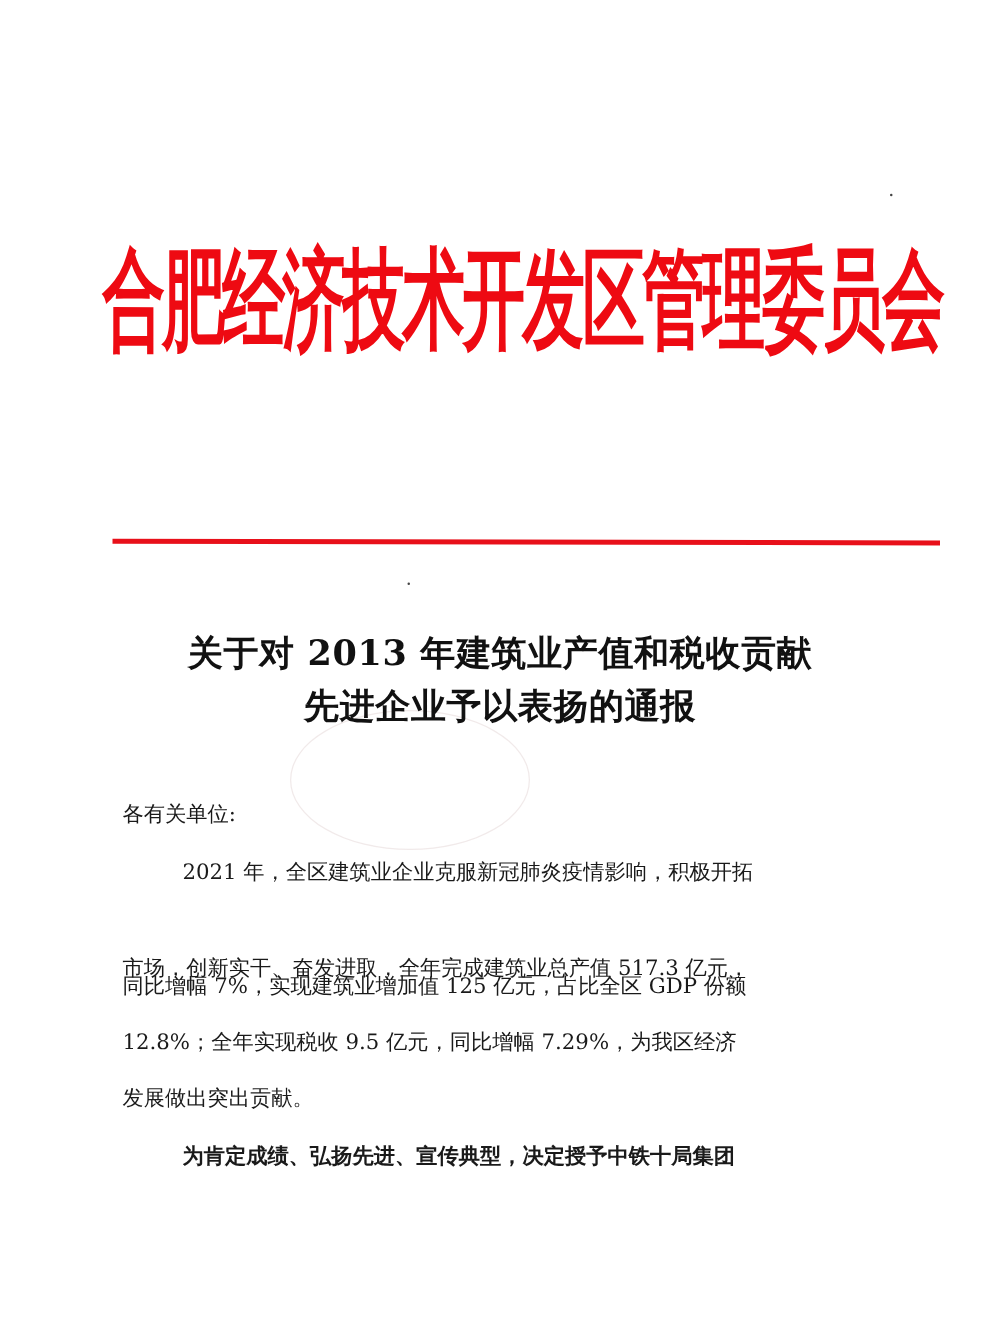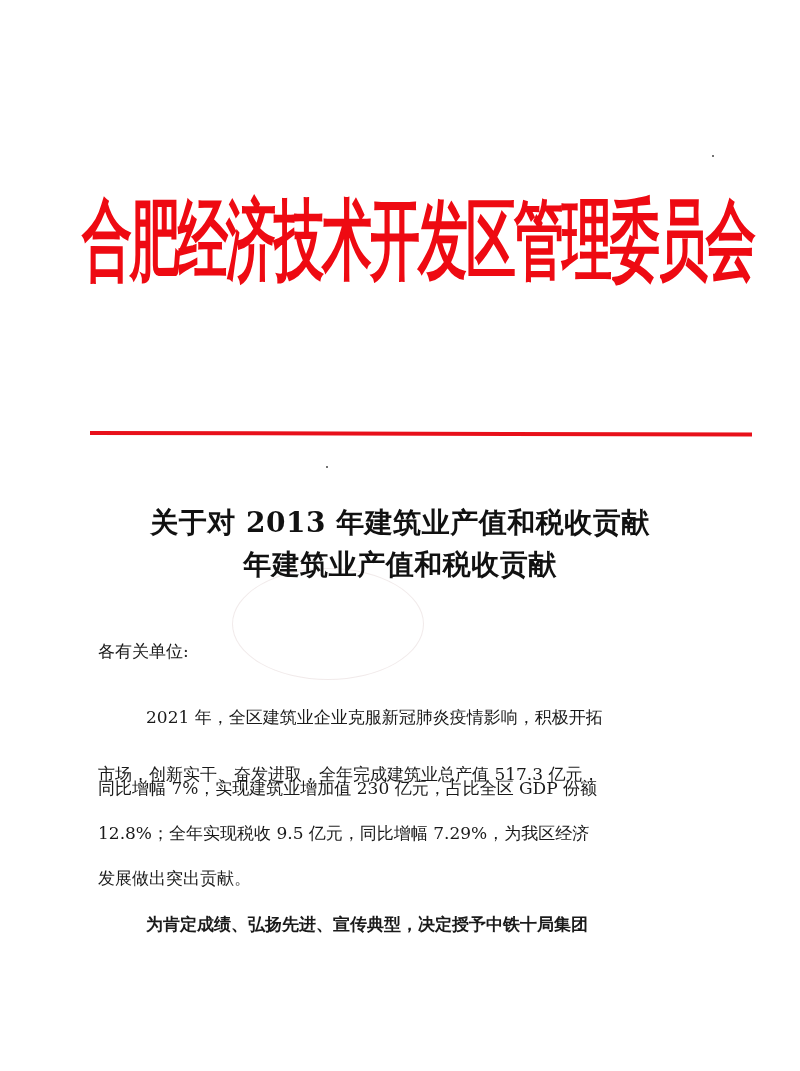--- a/index.html
+++ b/index.html
@@ -37,27 +37,27 @@
 <body>
 
 <div class="dot" style="left:712px;top:155px;"></div>
 <div class="masthead">合肥经济技术开发区管理委员会</div>
 <div class="red-rule"></div>
 <div class="dot" style="left:326px;top:466px;"></div>
 
 <div class="seal"></div>
 
 <div class="title l1">关于对 2013 年建筑业产值和税收贡献</div>
-<div class="title l2">年建筑业产值和税收贡献</div>
+<div class="title l2">先进企业予以表扬的通报</div>
 
 <div class="body-text salutation">各有关单位:</div>
 
 <div>
-  <div class="body-text line" style="top:686px;left:146px;margin-top:20px;">2021 年，全区建筑业企业克服新冠肺炎疫情影响，积极开拓</div>
+  <div class="body-text line" style="top:686px;left:146px;">2021 年，全区建筑业企业克服新冠肺炎疫情影响，积极开拓</div>
   <div class="body-text line" style="top:731px;margin-top:32px;">市场，创新实干、奋发进取，全年完成建筑业总产值 517.3 亿元，</div>
-  <div class="body-text line" style="top:777px;">同比增幅 7%，实现建筑业增加值 230 亿元，占比全区 GDP 份额</div>
+  <div class="body-text line" style="top:777px;">同比增幅 7%，实现建筑业增加值 125 亿元，占比全区 GDP 份额</div>
   <div class="body-text line" style="top:822px;">12.8%；全年实现税收 9.5 亿元，同比增幅 7.29%，为我区经济</div>
   <div class="body-text line" style="top:867px;">发展做出突出贡献。</div>
 </div>
 
 <div>
   <div class="body-text line" style="top:913px;left:146px;font-weight:bold;">为肯定成绩、弘扬先进、宣传典型，决定授予中铁十局集团</div>
 </div>
 
 </body></html>

